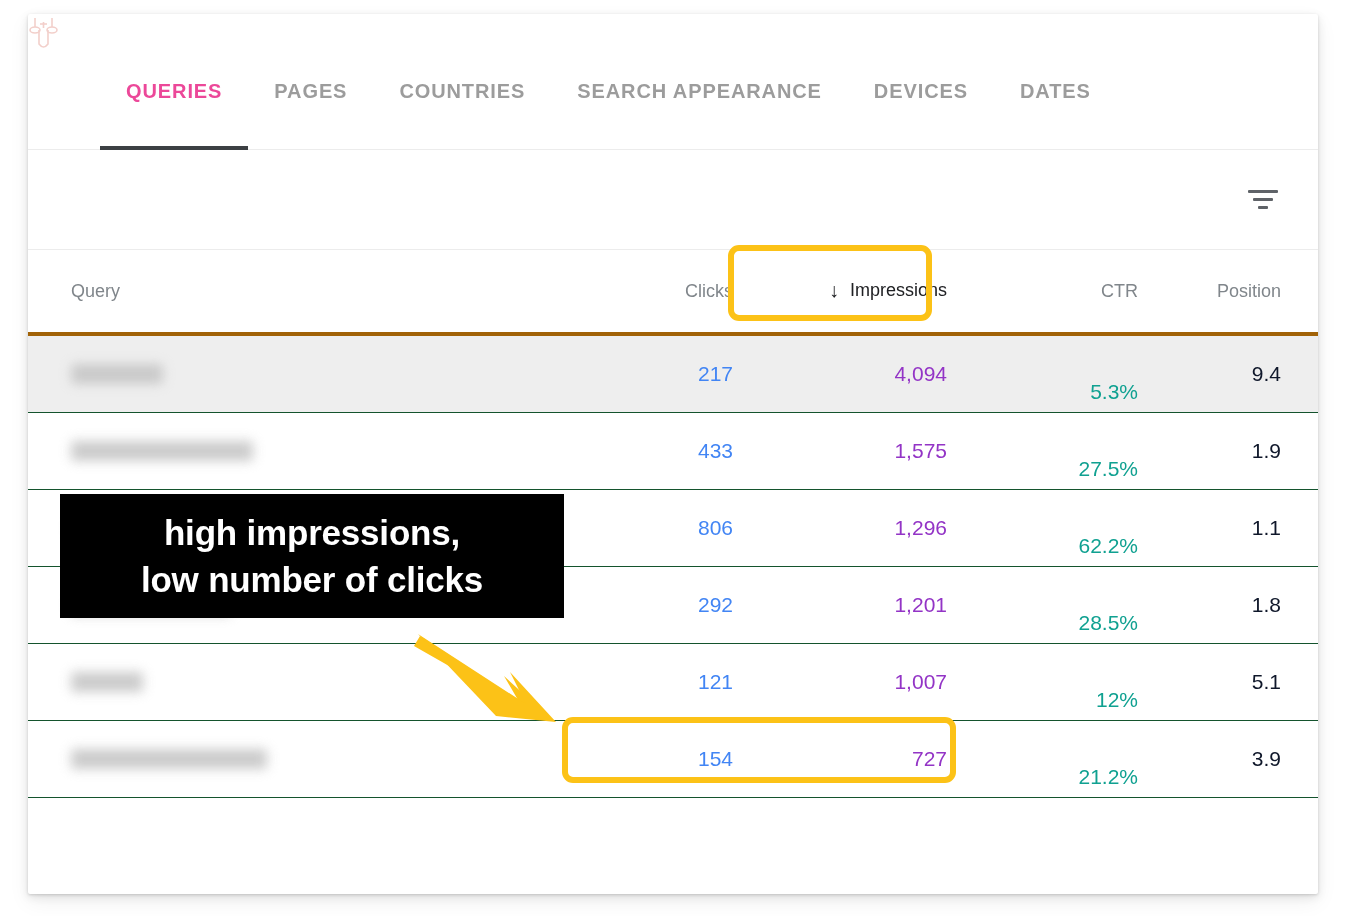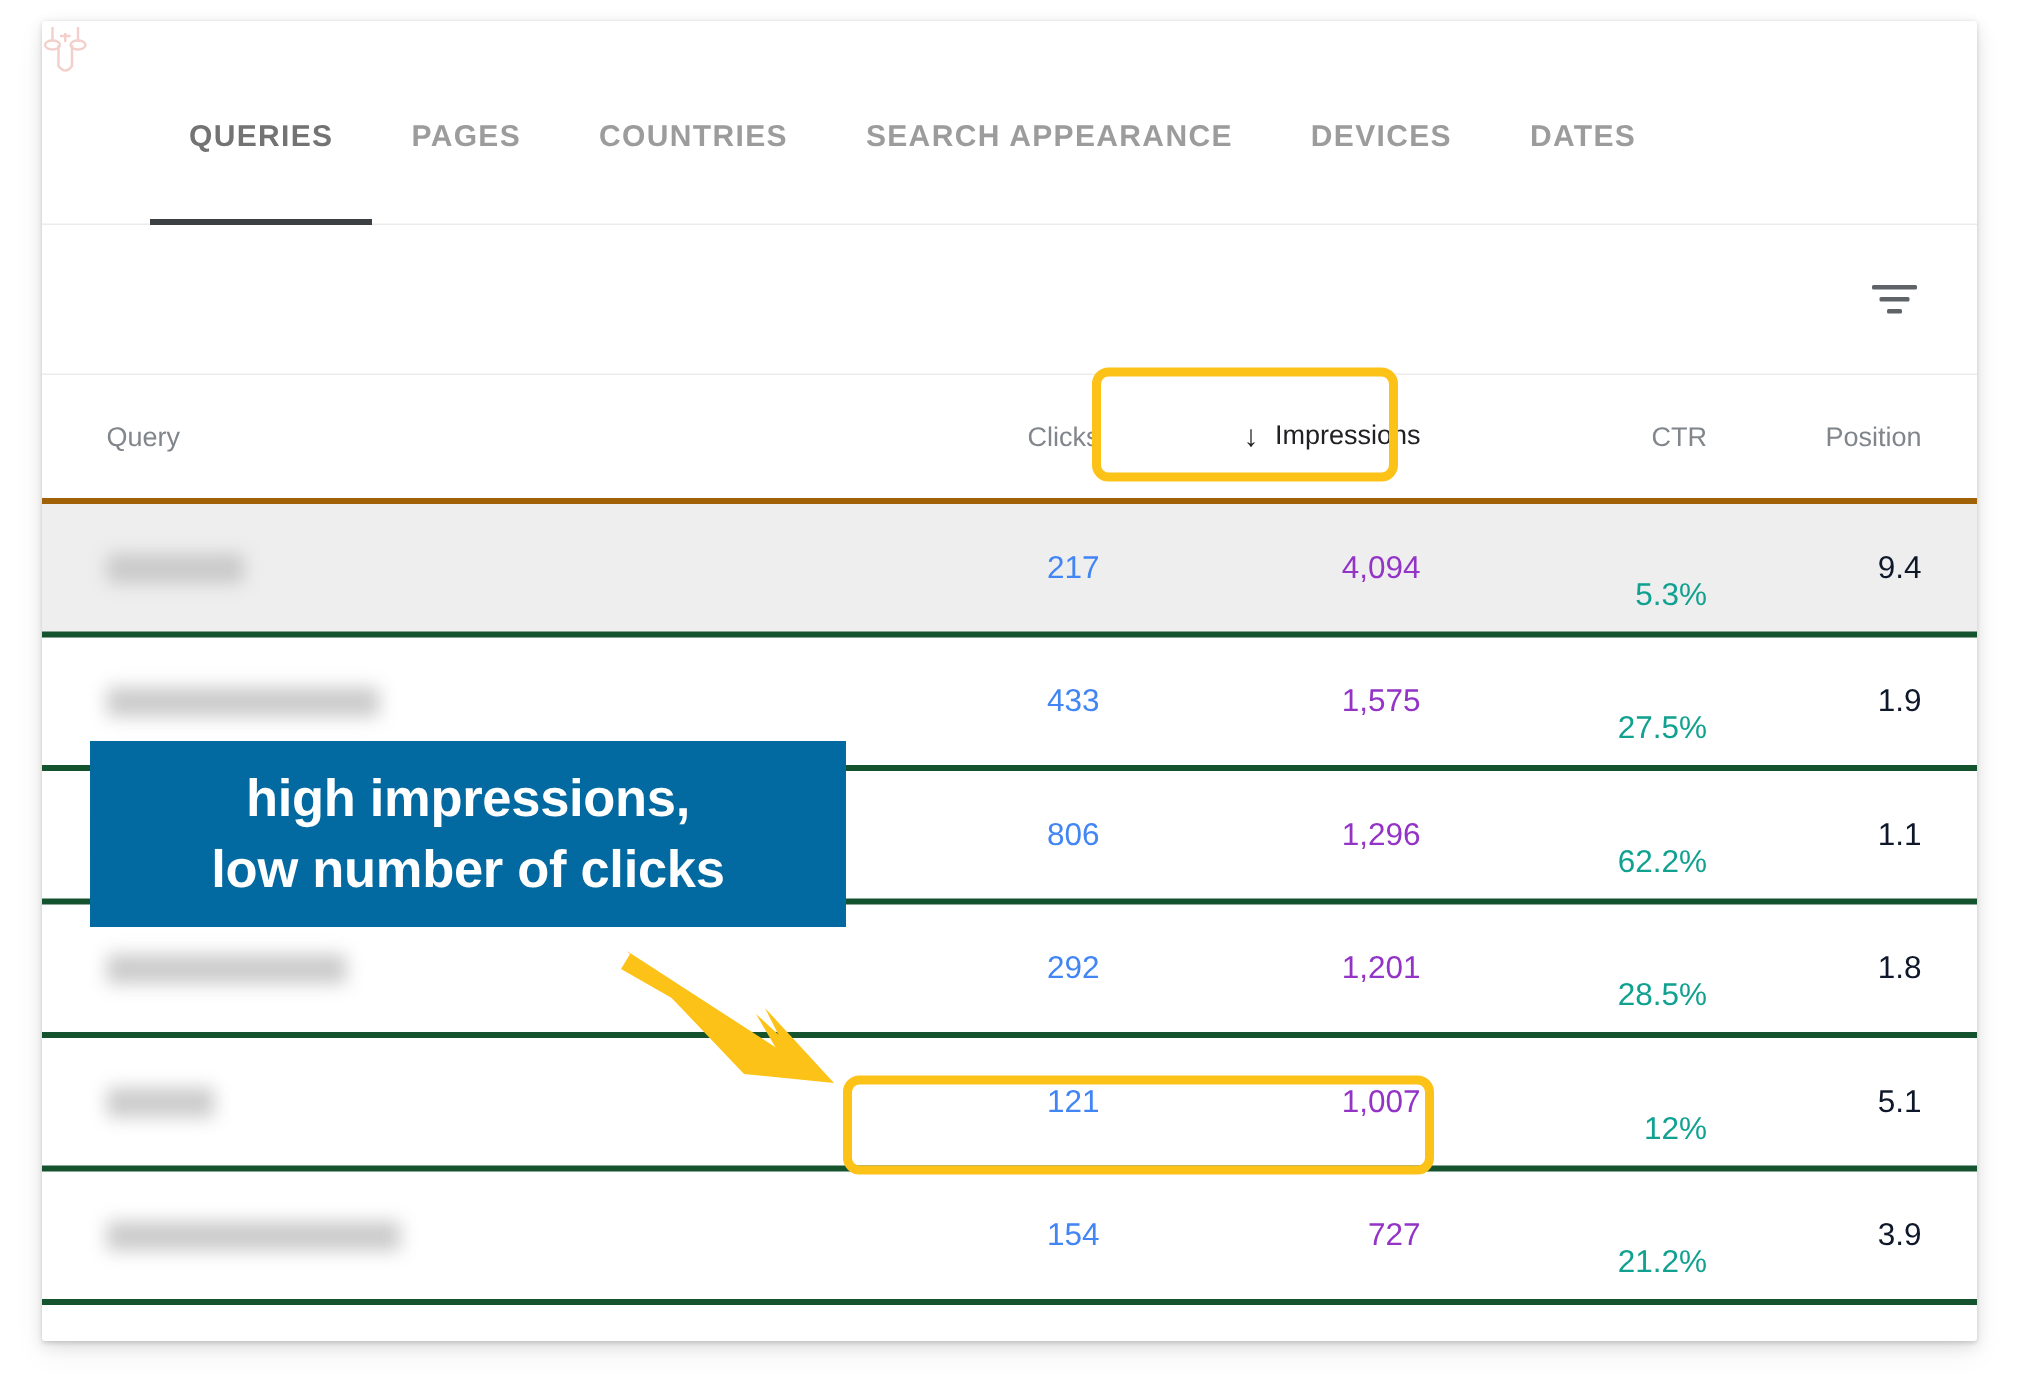--- a/index.html
+++ b/index.html
@@ -64,21 +64,21 @@
     height: 70px;
     font-size: 20px;
     letter-spacing: 0.9px;
     color: #9c9c9c;
     font-weight: 700;
     white-space: nowrap;
     cursor: pointer;
     box-sizing: border-box;
   }
   .tab.active {
-    color: #737373;
+    color: #ec4899;
     font-weight: 700;
   }
   .tab.active::after {
     content: "";
     position: absolute;
     left: 0;
     right: 0;
     bottom: 0;
     height: 4px;
     background: #3c4043;
@@ -120,22 +120,22 @@
   
   .table {
     position: absolute;
     left: 0;
     top: 236px;
     width: 100%;
   }
   .row {
     display: flex;
     align-items: center;
-    height: 89px;
-    border-bottom: 4px solid #14532d;
+    height: 77px;
+    border-bottom: 1px solid #14532d;
     box-sizing: border-box;
   }
   .row.header {
     height: 86px;
     border-bottom: 4px solid #a16207;
   }
   .row.shaded { background: #eeeeee; }
 
   .c-query  { width: 545px; padding-left: 43px; box-sizing: border-box; }
   .c-clicks { width: 160px; text-align: right; box-sizing: border-box; }
@@ -198,21 +198,21 @@
     height: 66px;
     background: rgba(255,255,255,0.0);
   }
 
   .callout {
     position: absolute;
     left: 60px;
     top: 494px;
     width: 504px;
     height: 124px;
-    background: #0369a1;
+    background: #000000;
     display: flex;
     flex-direction: column;
     align-items: center;
     justify-content: center;
     color: #ffffff;
     font-weight: 700;
     font-size: 35px;
     line-height: 1.35;
     letter-spacing: -0.2px;
     text-align: center;

